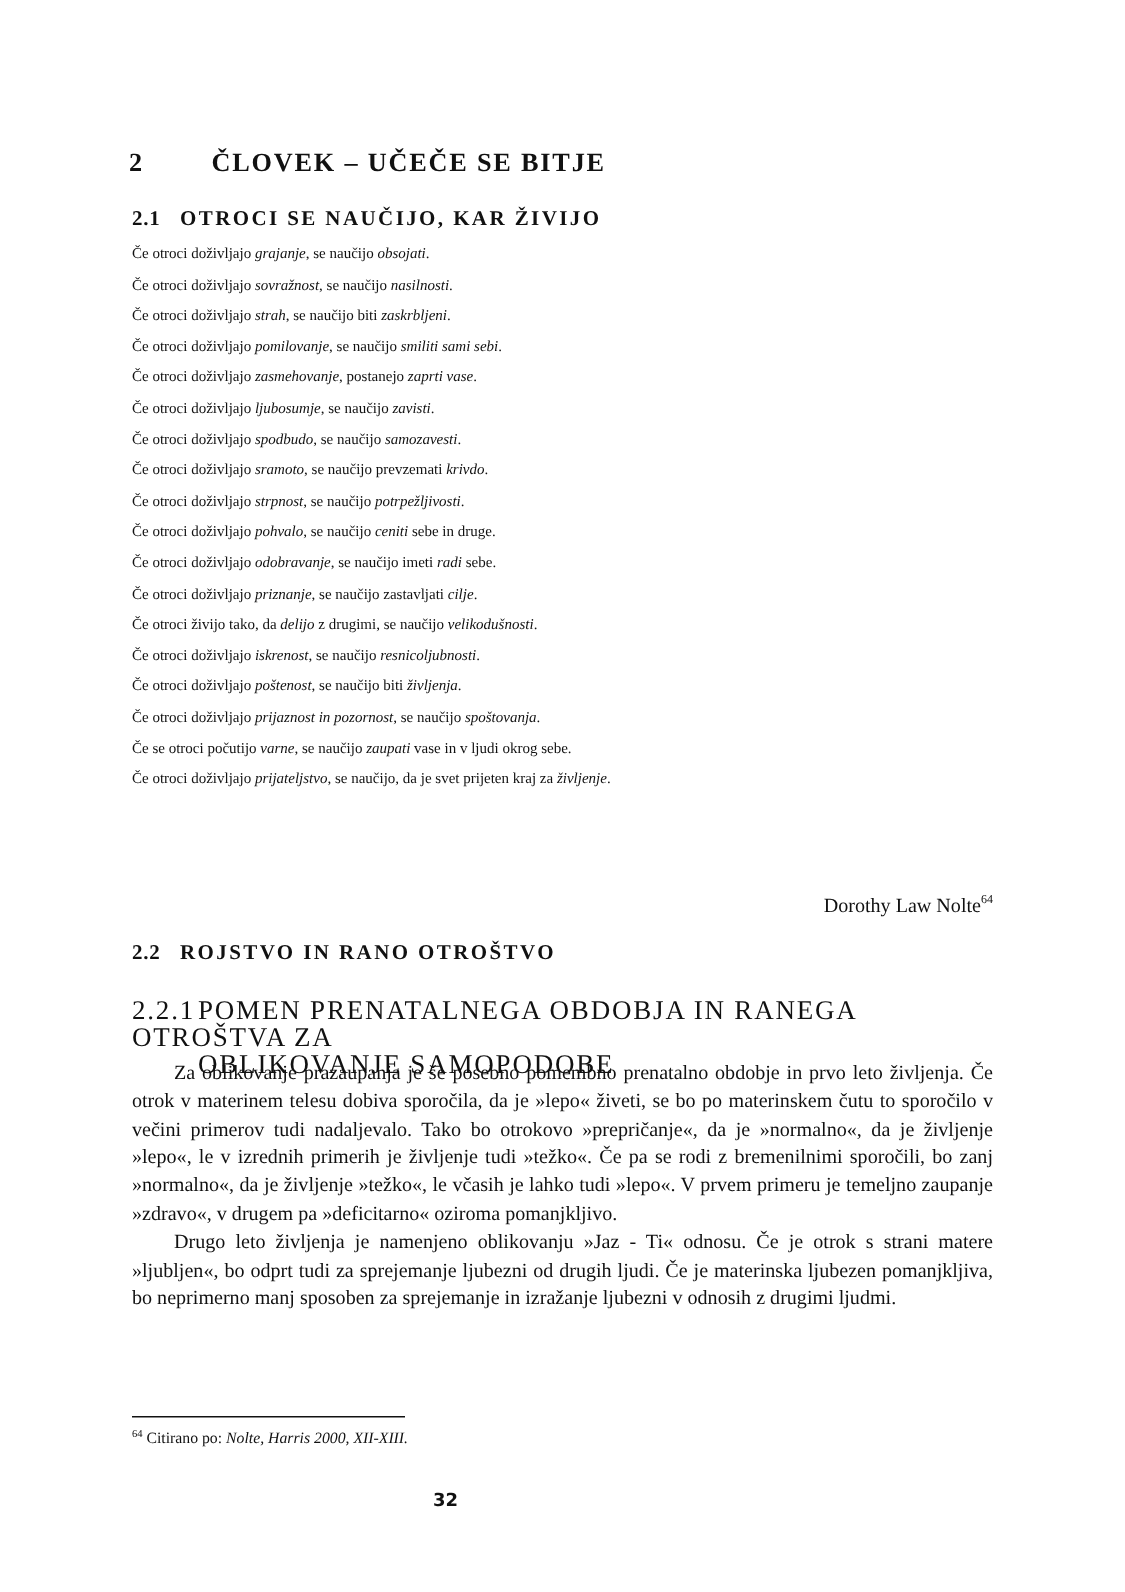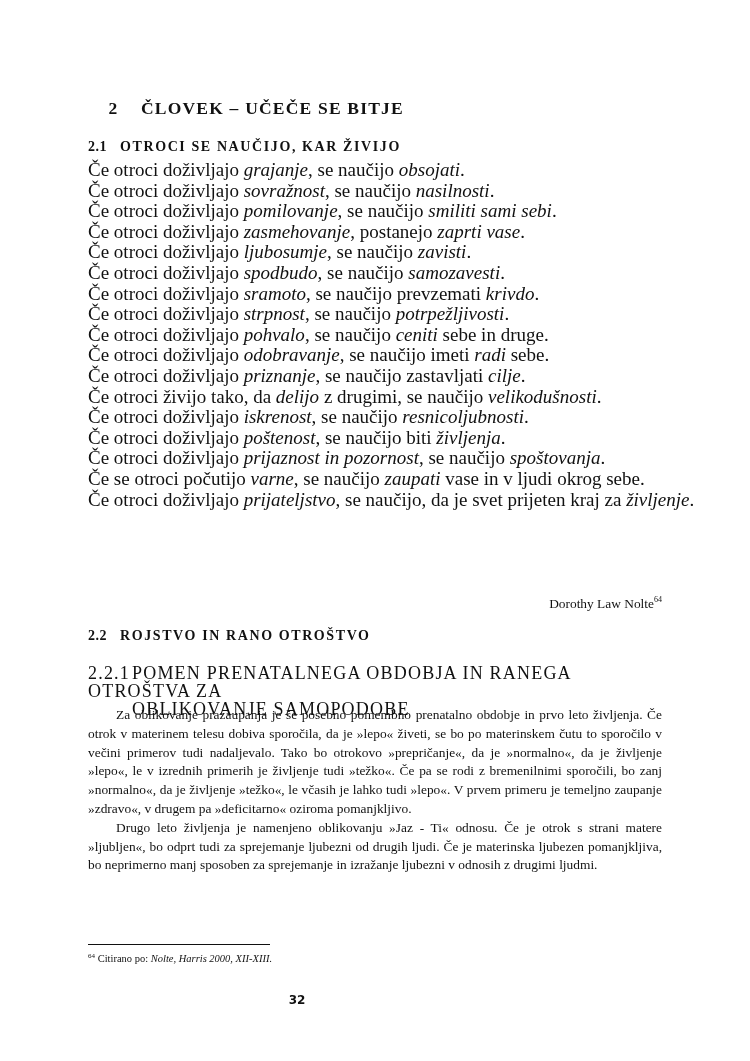--- a/index.html
+++ b/index.html
@@ -1,22 +1,22 @@
 <!DOCTYPE html>
 <html><head>
   <meta charset="utf-8">
   <style>
     html, body { margin: 0; padding: 0; background: #ffffff; }
     body { width: 750px; height: 1061px; position: relative; overflow: hidden; color: #111; font-family: "Liberation Serif", serif; }
     .page { position: absolute; left: 0; top: 0; width: 750px; height: 1061px; }
-    .h1 { position: absolute; left: 86px; top: 98px; font-size: 17.5px; font-weight: bold; letter-spacing: 1.2px; text-align: center; }
+    .h1 { position: absolute; left: 86px; top: 98px; font-size: 17.5px; font-weight: bold; letter-spacing: 1.2px; }
     .h1 .num { display: inline-block; width: 55px; }
     .h2 { position: absolute; left: 88px; font-size: 14px; font-weight: bold; letter-spacing: 1.6px; }
     .h2 .num { display: inline-block; width: 32px; letter-spacing: 0.5px; }
-    .poem { position: absolute; left: 88px; top: 160px; font-size: 19px; line-height: 20.6px; }
+    .poem { position: absolute; left: 88px; top: 160px; font-size: 10px; line-height: 20.6px; }
     .poem div { white-space: nowrap; }
     .author { position: absolute; right: 88px; top: 595px; font-size: 13.4px; text-align: center; }
     .author sup { font-size: 8px; vertical-align: 6px; }
     .h3 { position: absolute; left: 88px; top: 664px; font-size: 18px; letter-spacing: 1.2px; line-height: 18px; width: 580px; }
     .h3 .num { display: inline-block; width: 44px; }
     .h3 .cont { padding-left: 44px; display: block; }
     .body-text { position: absolute; left: 88px; top: 706px; width: 574px; font-size: 13.4px; line-height: 18.8px; text-align: justify; }
     .body-text p { margin: 0; text-indent: 28px; }
     .fn-rule { position: absolute; left: 88px; top: 944px; width: 182px; height: 0; border-top: 1px solid #111; }
     .footnote { position: absolute; left: 88px; top: 952px; font-size: 10.5px; }
@@ -33,20 +33,21 @@
     <span class="num">2</span><span>ČLOVEK – UČEČE SE BITJE</span>
   </div>
 
   <div class="h2" style="top:139px;">
     <span class="num">2.1</span><span>OTROCI SE NAUČIJO, KAR ŽIVIJO</span>
   </div>
 
   <div class="poem" id="poem">
       <div><span>Če otroci doživljajo </span><i>grajanje</i><span>, se naučijo </span><i>obsojati</i><span>.</span></div>
       <div><span>Če otroci doživljajo </span><i>sovražnost</i><span>, se naučijo </span><i>nasilnosti</i><span>.</span></div>
+      <div><span>Če otroci doživljajo </span><i>strah</i><span>, se naučijo biti </span><i>zaskrbljeni</i><span>.</span></div>
       <div><span>Če otroci doživljajo </span><i>pomilovanje</i><span>, se naučijo </span><i>smiliti sami sebi</i><span>.</span></div>
       <div><span>Če otroci doživljajo </span><i>zasmehovanje</i><span>, postanejo </span><i>zaprti vase</i><span>.</span></div>
       <div><span>Če otroci doživljajo </span><i>ljubosumje</i><span>, se naučijo </span><i>zavisti</i><span>.</span></div>
       <div><span>Če otroci doživljajo </span><i>spodbudo</i><span>, se naučijo </span><i>samozavesti</i><span>.</span></div>
       <div><span>Če otroci doživljajo </span><i>sramoto</i><span>, se naučijo prevzemati </span><i>krivdo</i><span>.</span></div>
       <div><span>Če otroci doživljajo </span><i>strpnost</i><span>, se naučijo </span><i>potrpežljivosti</i><span>.</span></div>
       <div><span>Če otroci doživljajo </span><i>pohvalo</i><span>, se naučijo </span><i>ceniti</i><span> sebe in druge.</span></div>
       <div><span>Če otroci doživljajo </span><i>odobravanje</i><span>, se naučijo imeti </span><i>radi</i><span> sebe.</span></div>
       <div><span>Če otroci doživljajo </span><i>priznanje</i><span>, se naučijo zastavljati </span><i>cilje</i><span>.</span></div>
       <div><span>Če otroci živijo tako, da </span><i>delijo</i><span> z drugimi, se naučijo </span><i>velikodušnosti</i><span>.</span></div>

